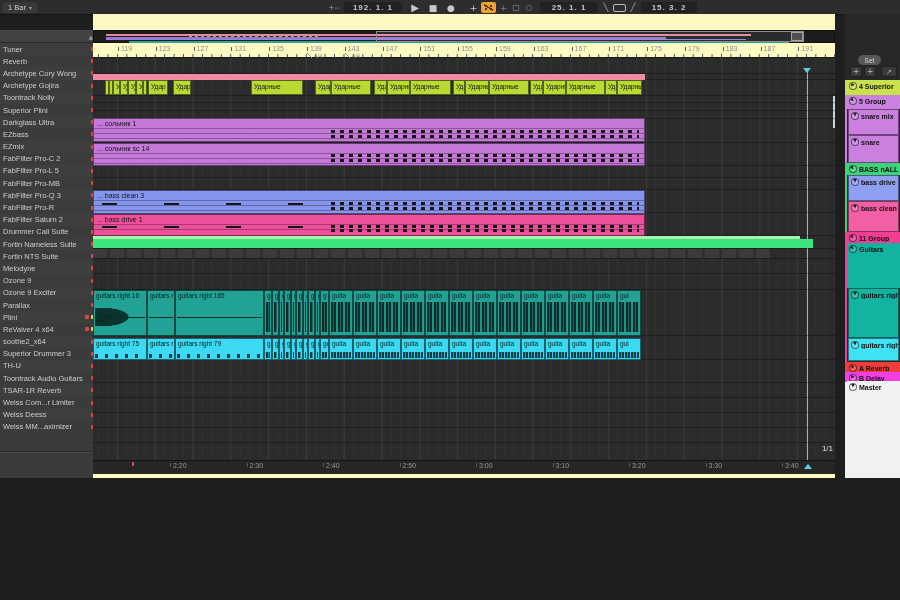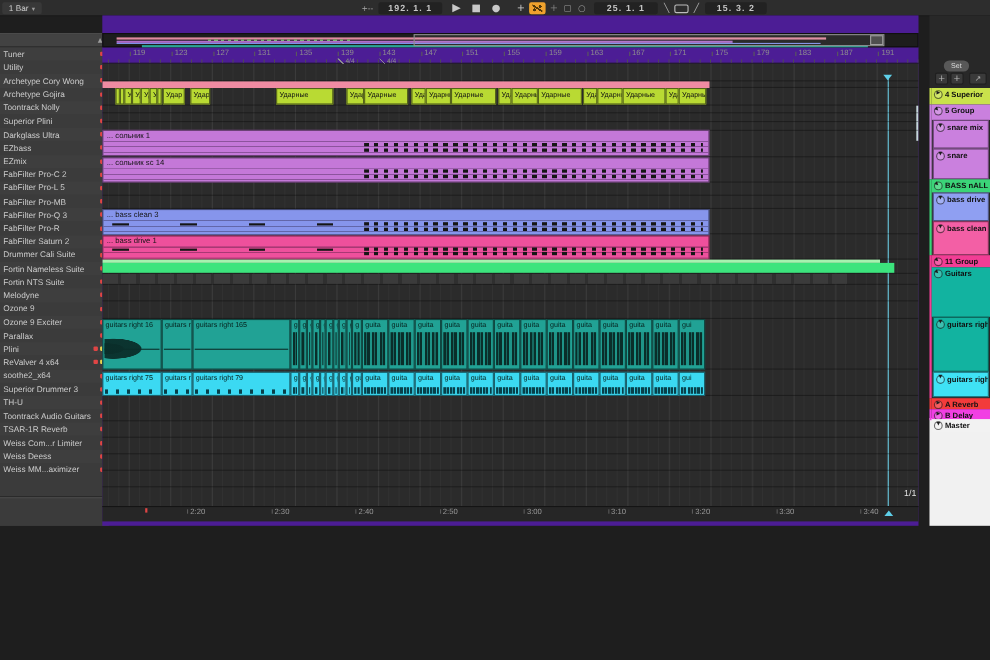--- a/index.html
+++ b/index.html
@@ -36,21 +36,21 @@
   .b-label { flex:1; color:#cccccc; font-size:7.5px; white-space:nowrap; overflow:hidden; }
   .b-dots { display:flex; gap:2px; align-items:center; }
   .dot { width:4px; height:4px; border-radius:1px; }
   .dot.red { background:#e04545; }
   .dot.yellow { background:#e8d44d; }
   .b-divider { position:absolute; left:0; right:0; top:420px; height:1px; background:#2a2a2a; }
   .b-bottom { position:absolute; left:0; right:0; bottom:0; height:26px;
     border-top:1px solid #4a4a4a; background:#3b3b3b; }
 
   
-  .arrange { position:absolute; left:93px; top:14px; width:742px; height:464px; background:#4c1d95; }
+  .arrange { position:absolute; left:93px; top:14px; width:742px; height:464px; background:#fef9c3; }
   .overview { position:absolute; left:0; top:16px; width:742px; height:13px;
     background:#1d1d1d; border:1px solid #101010; }
   .ovline { position:absolute; }
   .ovsel { position:absolute; top:0; bottom:0; border:1px solid #8d8d8d; background:rgba(220,220,220,0.08); }
   .ovhandle { position:absolute; top:1px; bottom:1px; background:#4f4f4f; border:1px solid #a0a0a0; }
 
   .bar-ruler { position:absolute; left:0; top:31px; width:742px; height:13px;
     border-bottom:1px solid #191919; }
   .minorticks { position:absolute; left:0; right:0; bottom:0; height:3px;
     background-image:linear-gradient(90deg,#4e4e4e 0 1px,transparent 1px);
@@ -175,21 +175,21 @@
       <span>▲</span>
     </div>
     <div id="browser-list">
         <div class="b-row">
           <div class="b-label">Tuner</div>
           <div class="b-dots">
             <div class="dot red"></div>
           </div>
         </div>
         <div class="b-row">
-          <div class="b-label">Utility</div>
+          <div class="b-label">Reverb</div>
           <div class="b-dots">
             <div class="dot red"></div>
           </div>
         </div>
         <div class="b-row">
           <div class="b-label">Archetype Cory Wong</div>
           <div class="b-dots">
             <div class="dot red"></div>
           </div>
         </div>

